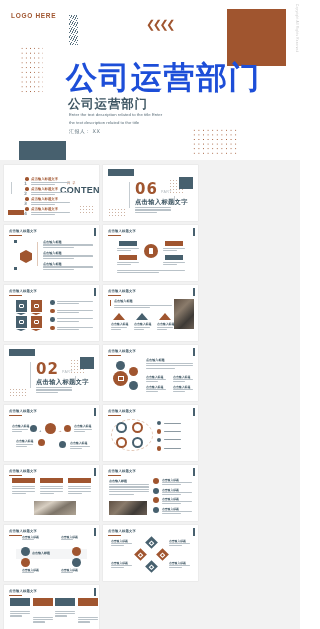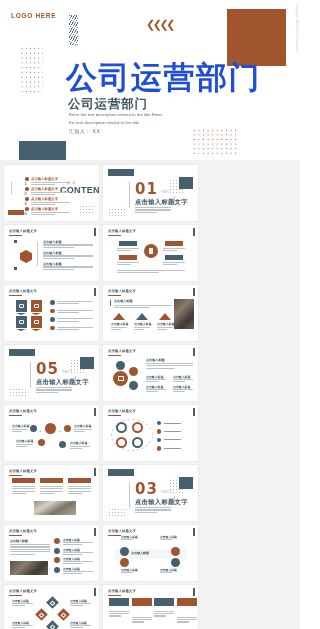--- a/index.html
+++ b/index.html
@@ -198,21 +198,21 @@
         <div class="fl " style="position:absolute;left:27px;top:39.2px;width:24.18px"></div>
         <div class="circ rust" style="position:absolute;left:21px;top:42px;width:3.6px;height:3.6px"></div>
     <div style="position:absolute;left:20px;top:46px;font-size:4.4px;font-weight:bold;color:#8d9aa2;font-family:'DejaVu Sans',sans-serif">4</div>
     <div style="position:absolute;left:27px;top:42px;font-size:3.4px;color:#A0552F;font-weight:bold">点击输入标题文字</div>
     <div class="fl " style="position:absolute;left:27px;top:47px;width:39px"></div>
         <div class="fl " style="position:absolute;left:27px;top:49.2px;width:24.18px"></div>
       </div>
       <div class="thumb">
   <div class="t-slate-block"></div>
   <div style="position:absolute;left:26px;top:17px;width:1.1px;height:26px;background:#c5ccd1"></div>
-  <div class="big-num" style="position:absolute;left:32px;top:17px">01</div>
+  <div class="big-num" style="position:absolute;left:32px;top:17px">06</div>
   <div class="big-num-sub" style="position:absolute;left:58px;top:25px">PART</div>
   <div class="div-title" style="position:absolute;left:32px;top:33px">点击输入标题文字</div>
   <div class="fl " style="position:absolute;left:32px;top:42px;width:36px"></div>
         <div class="fl " style="position:absolute;left:32px;top:44.4px;width:36px"></div>
         <div class="fl " style="position:absolute;left:32px;top:46.8px;width:22.32px"></div>
   <div class="dot-grid-s" style="position:absolute;left:66px;top:14px;width:16px;height:14px"></div>
   <div class="dot-grid-s" style="position:absolute;left:5px;top:43px;width:17px;height:9px"></div>
   <div class="slate" style="position:absolute;left:76px;top:12px;width:14px;height:12px"></div>
   <div style="position:absolute;left:71px;top:31px;width:1px;height:9px;background:#c5ccd1"></div>
       </div>
@@ -302,21 +302,21 @@
     <div class="fl " style="position:absolute;left:31px;top:41.5px;width:16px"></div>
         <div class="fl " style="position:absolute;left:31px;top:43.6px;width:9.92px"></div>
         <div style="position:absolute;left:56px;top:28px;width:0;height:0;border-left:6px solid transparent;border-right:6px solid transparent;border-bottom:7px solid #A0552F"></div>
     <div style="position:absolute;left:54px;top:37px;font-size:2.9px;font-weight:bold;color:#3d5562">点击输入标题</div>
     <div class="fl " style="position:absolute;left:54px;top:41.5px;width:16px"></div>
         <div class="fl " style="position:absolute;left:54px;top:43.6px;width:9.92px"></div>
       </div>
       <div class="thumb">
   <div class="t-slate-block"></div>
   <div style="position:absolute;left:26px;top:17px;width:1.1px;height:26px;background:#c5ccd1"></div>
-  <div class="big-num" style="position:absolute;left:32px;top:17px">05</div>
+  <div class="big-num" style="position:absolute;left:32px;top:17px">02</div>
   <div class="big-num-sub" style="position:absolute;left:58px;top:25px">PART</div>
   <div class="div-title" style="position:absolute;left:32px;top:33px">点击输入标题文字</div>
   <div class="fl " style="position:absolute;left:32px;top:42px;width:36px"></div>
         <div class="fl " style="position:absolute;left:32px;top:44.4px;width:36px"></div>
         <div class="fl " style="position:absolute;left:32px;top:46.8px;width:22.32px"></div>
   <div class="dot-grid-s" style="position:absolute;left:66px;top:14px;width:16px;height:14px"></div>
   <div class="dot-grid-s" style="position:absolute;left:5px;top:43px;width:17px;height:9px"></div>
   <div class="slate" style="position:absolute;left:76px;top:12px;width:14px;height:12px"></div>
   <div style="position:absolute;left:71px;top:31px;width:1px;height:9px;background:#c5ccd1"></div>
       </div>
@@ -401,34 +401,20 @@
     <div class="fl " style="position:absolute;left:36px;top:21px;width:23px"></div>
         <div class="fl " style="position:absolute;left:36px;top:23.3px;width:23px"></div>
         <div class="fl " style="position:absolute;left:36px;top:25.6px;width:23px"></div>
         <div class="fl " style="position:absolute;left:36px;top:27.9px;width:14.26px"></div>
         <div class="rust" style="position:absolute;left:64px;top:13px;width:23px;height:5px"></div>
     <div class="fl " style="position:absolute;left:64px;top:21px;width:23px"></div>
         <div class="fl " style="position:absolute;left:64px;top:23.3px;width:23px"></div>
         <div class="fl " style="position:absolute;left:64px;top:25.6px;width:23px"></div>
         <div class="fl " style="position:absolute;left:64px;top:27.9px;width:14.26px"></div>
         <div class="img-ph2" style="position:absolute;left:30px;top:36px;width:42px;height:14px"></div>
-      </div>
-      <div class="thumb">
-  <div class="t-slate-block"></div>
-  <div style="position:absolute;left:26px;top:17px;width:1.1px;height:26px;background:#c5ccd1"></div>
-  <div class="big-num" style="position:absolute;left:32px;top:17px">03</div>
-  <div class="big-num-sub" style="position:absolute;left:58px;top:25px">PART</div>
-  <div class="div-title" style="position:absolute;left:32px;top:33px">点击输入标题文字</div>
-  <div class="fl " style="position:absolute;left:32px;top:42px;width:36px"></div>
-        <div class="fl " style="position:absolute;left:32px;top:44.4px;width:36px"></div>
-        <div class="fl " style="position:absolute;left:32px;top:46.8px;width:22.32px"></div>
-  <div class="dot-grid-s" style="position:absolute;left:66px;top:14px;width:16px;height:14px"></div>
-  <div class="dot-grid-s" style="position:absolute;left:5px;top:43px;width:17px;height:9px"></div>
-  <div class="slate" style="position:absolute;left:76px;top:12px;width:14px;height:12px"></div>
-  <div style="position:absolute;left:71px;top:31px;width:1px;height:9px;background:#c5ccd1"></div>
       </div>
       <div class="thumb">
         <div class="t-bar"></div>
         <div class="t-head">点击输入标题文字</div>
           <div class="t-head-rule"></div>
         <div style="position:absolute;left:6px;top:14px;font-size:3px;font-weight:bold;color:#3d5562">点击输入标题</div>
   <div class="fl " style="position:absolute;left:6px;top:19px;width:40px"></div>
         <div class="fl " style="position:absolute;left:6px;top:21.4px;width:40px"></div>
         <div class="fl " style="position:absolute;left:6px;top:23.8px;width:40px"></div>
         <div class="fl " style="position:absolute;left:6px;top:26.2px;width:40px"></div>

